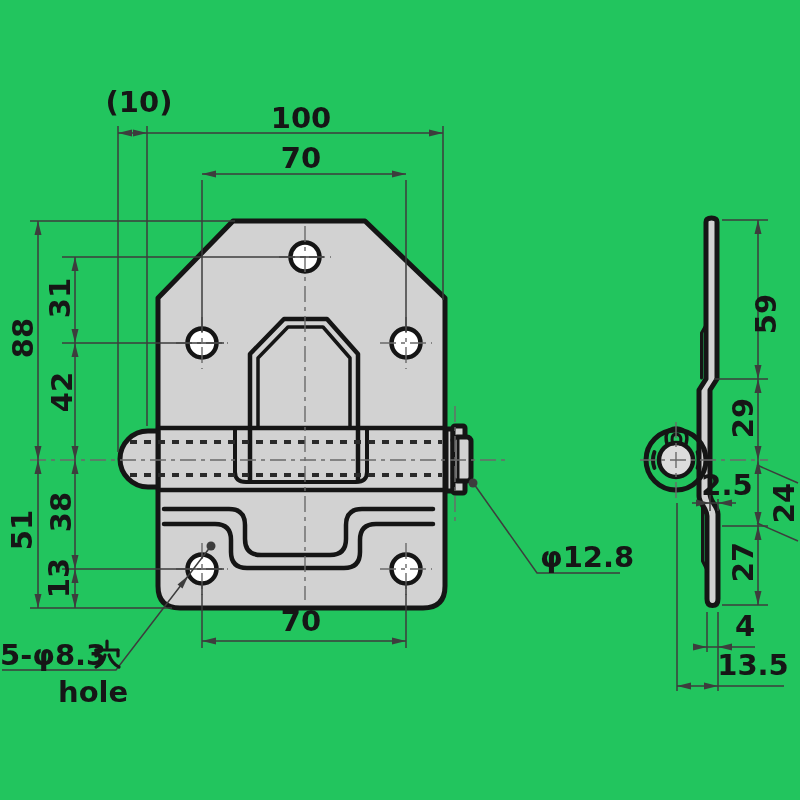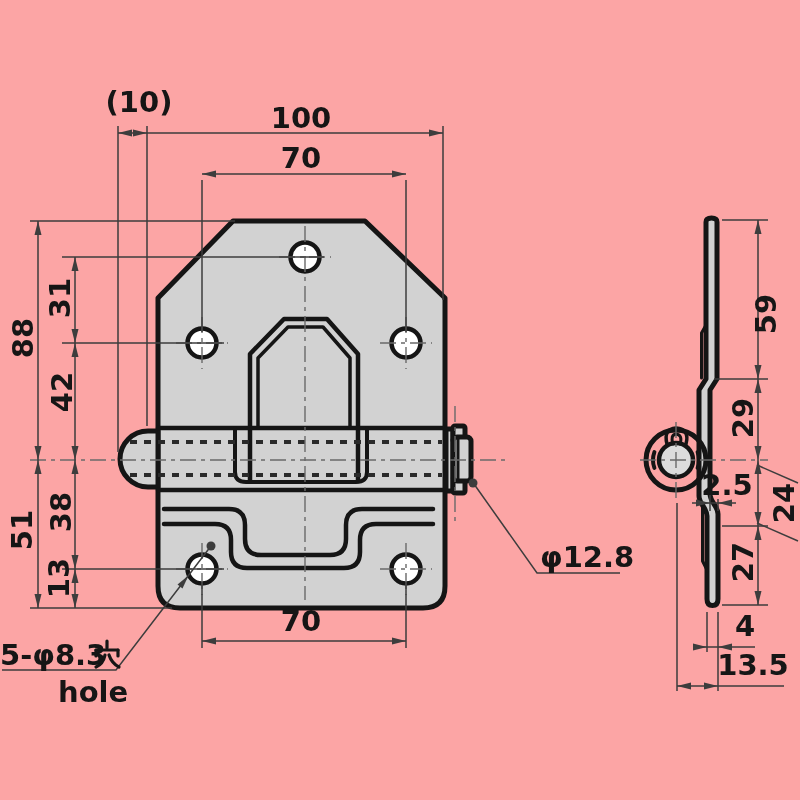--- a/index.html
+++ b/index.html
@@ -1,16 +1,16 @@
 <!DOCTYPE html>
 <html><head>
 <meta charset="utf-8">
 <style>
   html,body{margin:0;padding:0;background:#fdfdfd;}
-  .canvas{width:800px;height:800px;position:relative;background:#fca5a5;overflow:hidden;}
+  .canvas{width:800px;height:800px;position:relative;background:#22c55e;overflow:hidden;}
   svg{display:block;}
   text{font-family:"DejaVu Sans","Liberation Sans",sans-serif;font-weight:bold;fill:#161616;}
   .dimtxt{font-size:29px;}
   .part{fill:#d2d2d2;stroke:#151515;stroke-width:5;stroke-linejoin:round;stroke-linecap:round;}
   .edge{fill:none;stroke:#151515;stroke-linejoin:round;stroke-linecap:round;}
   .dim{stroke:#3d3d3d;stroke-width:1.5;fill:none;}
   .arr{fill:#3d3d3d;stroke:none;}
   .cl{stroke:#6a6a6a;stroke-width:1.4;fill:none;stroke-dasharray:16 5 4 5;}
   .hid{stroke:#2a2a2a;stroke-width:4;fill:none;stroke-dasharray:7 7;}
 </style>

